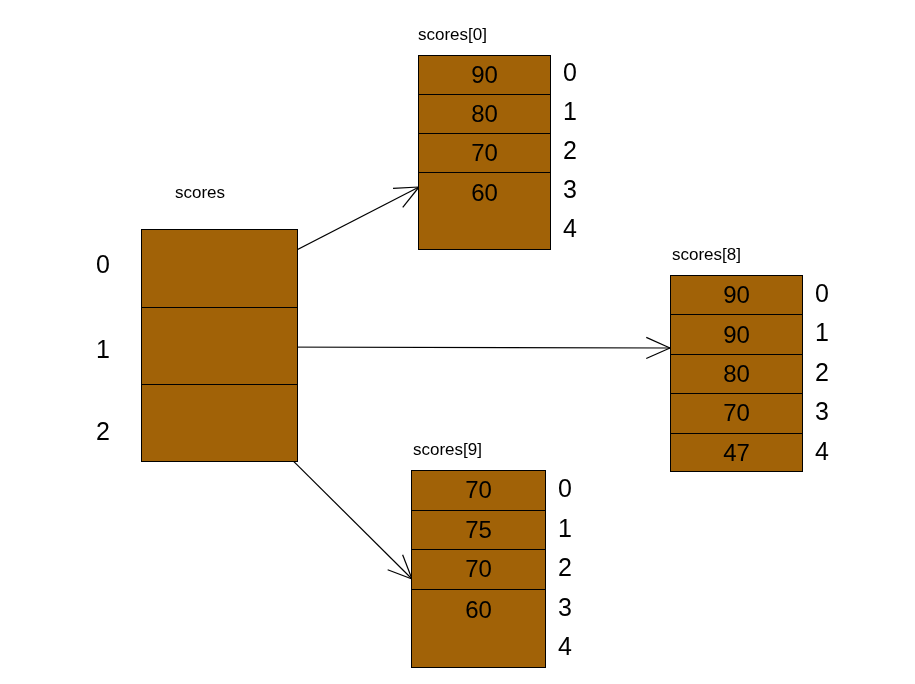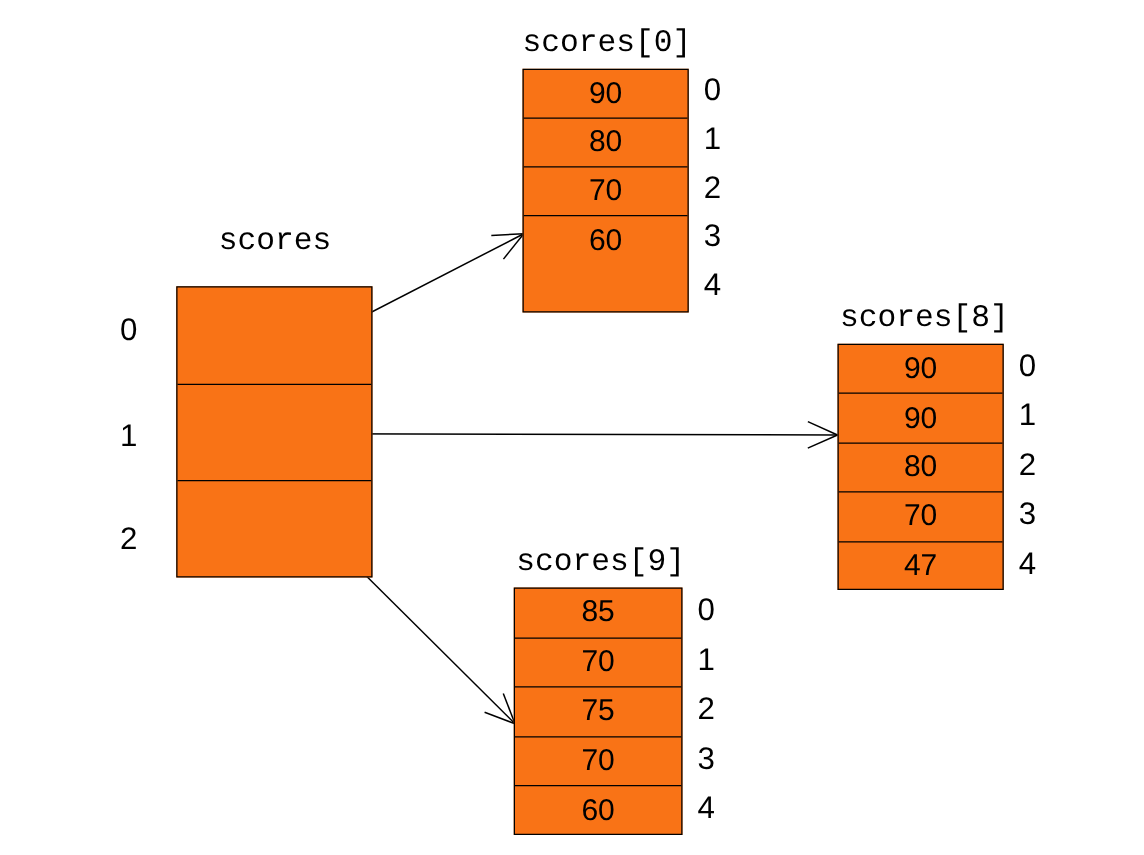--- a/index.html
+++ b/index.html
@@ -11,31 +11,30 @@
     position: relative;
     width: 915px;
     height: 684px;
     background: #ffffff;
     overflow: hidden;
     font-family: "Liberation Sans", sans-serif;
     color: #000000;
   }
   .arr-title {
     position: absolute;
-    font-size: 25px;
+    font-size: 17px;
     line-height: 25px;
     white-space: nowrap;
     color: #000;
-    font-family: Liberation Mono, monospace;
   }
   .arr-box {
     position: absolute;
     border: 1px solid #000000;
     box-sizing: border-box;
-    background: #f97316;
+    background: #a16207;
   }
   .arr-cell {
     box-sizing: border-box;
     border-bottom: 1px solid #000000;
     display: flex;
     align-items: center;
     justify-content: center;
     font-size: 24px;
     color: #000;
   }
@@ -116,21 +115,20 @@
         <div class="arr-cell" style="height: 39.4px;">70</div>
         <div class="arr-cell" style="height: 39.4px;">47</div>
       </div>
       <div class="idx-lbl" style="left: 815px; top: 281px;">0</div>
       <div class="idx-lbl" style="left: 815px; top: 320.4px;">1</div>
       <div class="idx-lbl" style="left: 815px; top: 359.8px;">2</div>
       <div class="idx-lbl" style="left: 815px; top: 399.2px;">3</div>
       <div class="idx-lbl" style="left: 815px; top: 438.6px;">4</div>
       <div class="arr-title" style="left: 413px; top: 437px;">scores[9]</div>
       <div class="arr-box" style="left: 411px; top: 470px; width: 135px; height: 198px;">
-        <div class="arr-cell" style="height: 39.6px;">85</div>
         <div class="arr-cell" style="height: 39.6px;">70</div>
         <div class="arr-cell" style="height: 39.6px;">75</div>
         <div class="arr-cell" style="height: 39.6px;">70</div>
         <div class="arr-cell" style="height: 39.6px;">60</div>
       </div>
       <div class="idx-lbl" style="left: 558px; top: 476px;">0</div>
       <div class="idx-lbl" style="left: 558px; top: 515.6px;">1</div>
       <div class="idx-lbl" style="left: 558px; top: 555.2px;">2</div>
       <div class="idx-lbl" style="left: 558px; top: 594.8px;">3</div>
       <div class="idx-lbl" style="left: 558px; top: 634.4px;">4</div>

